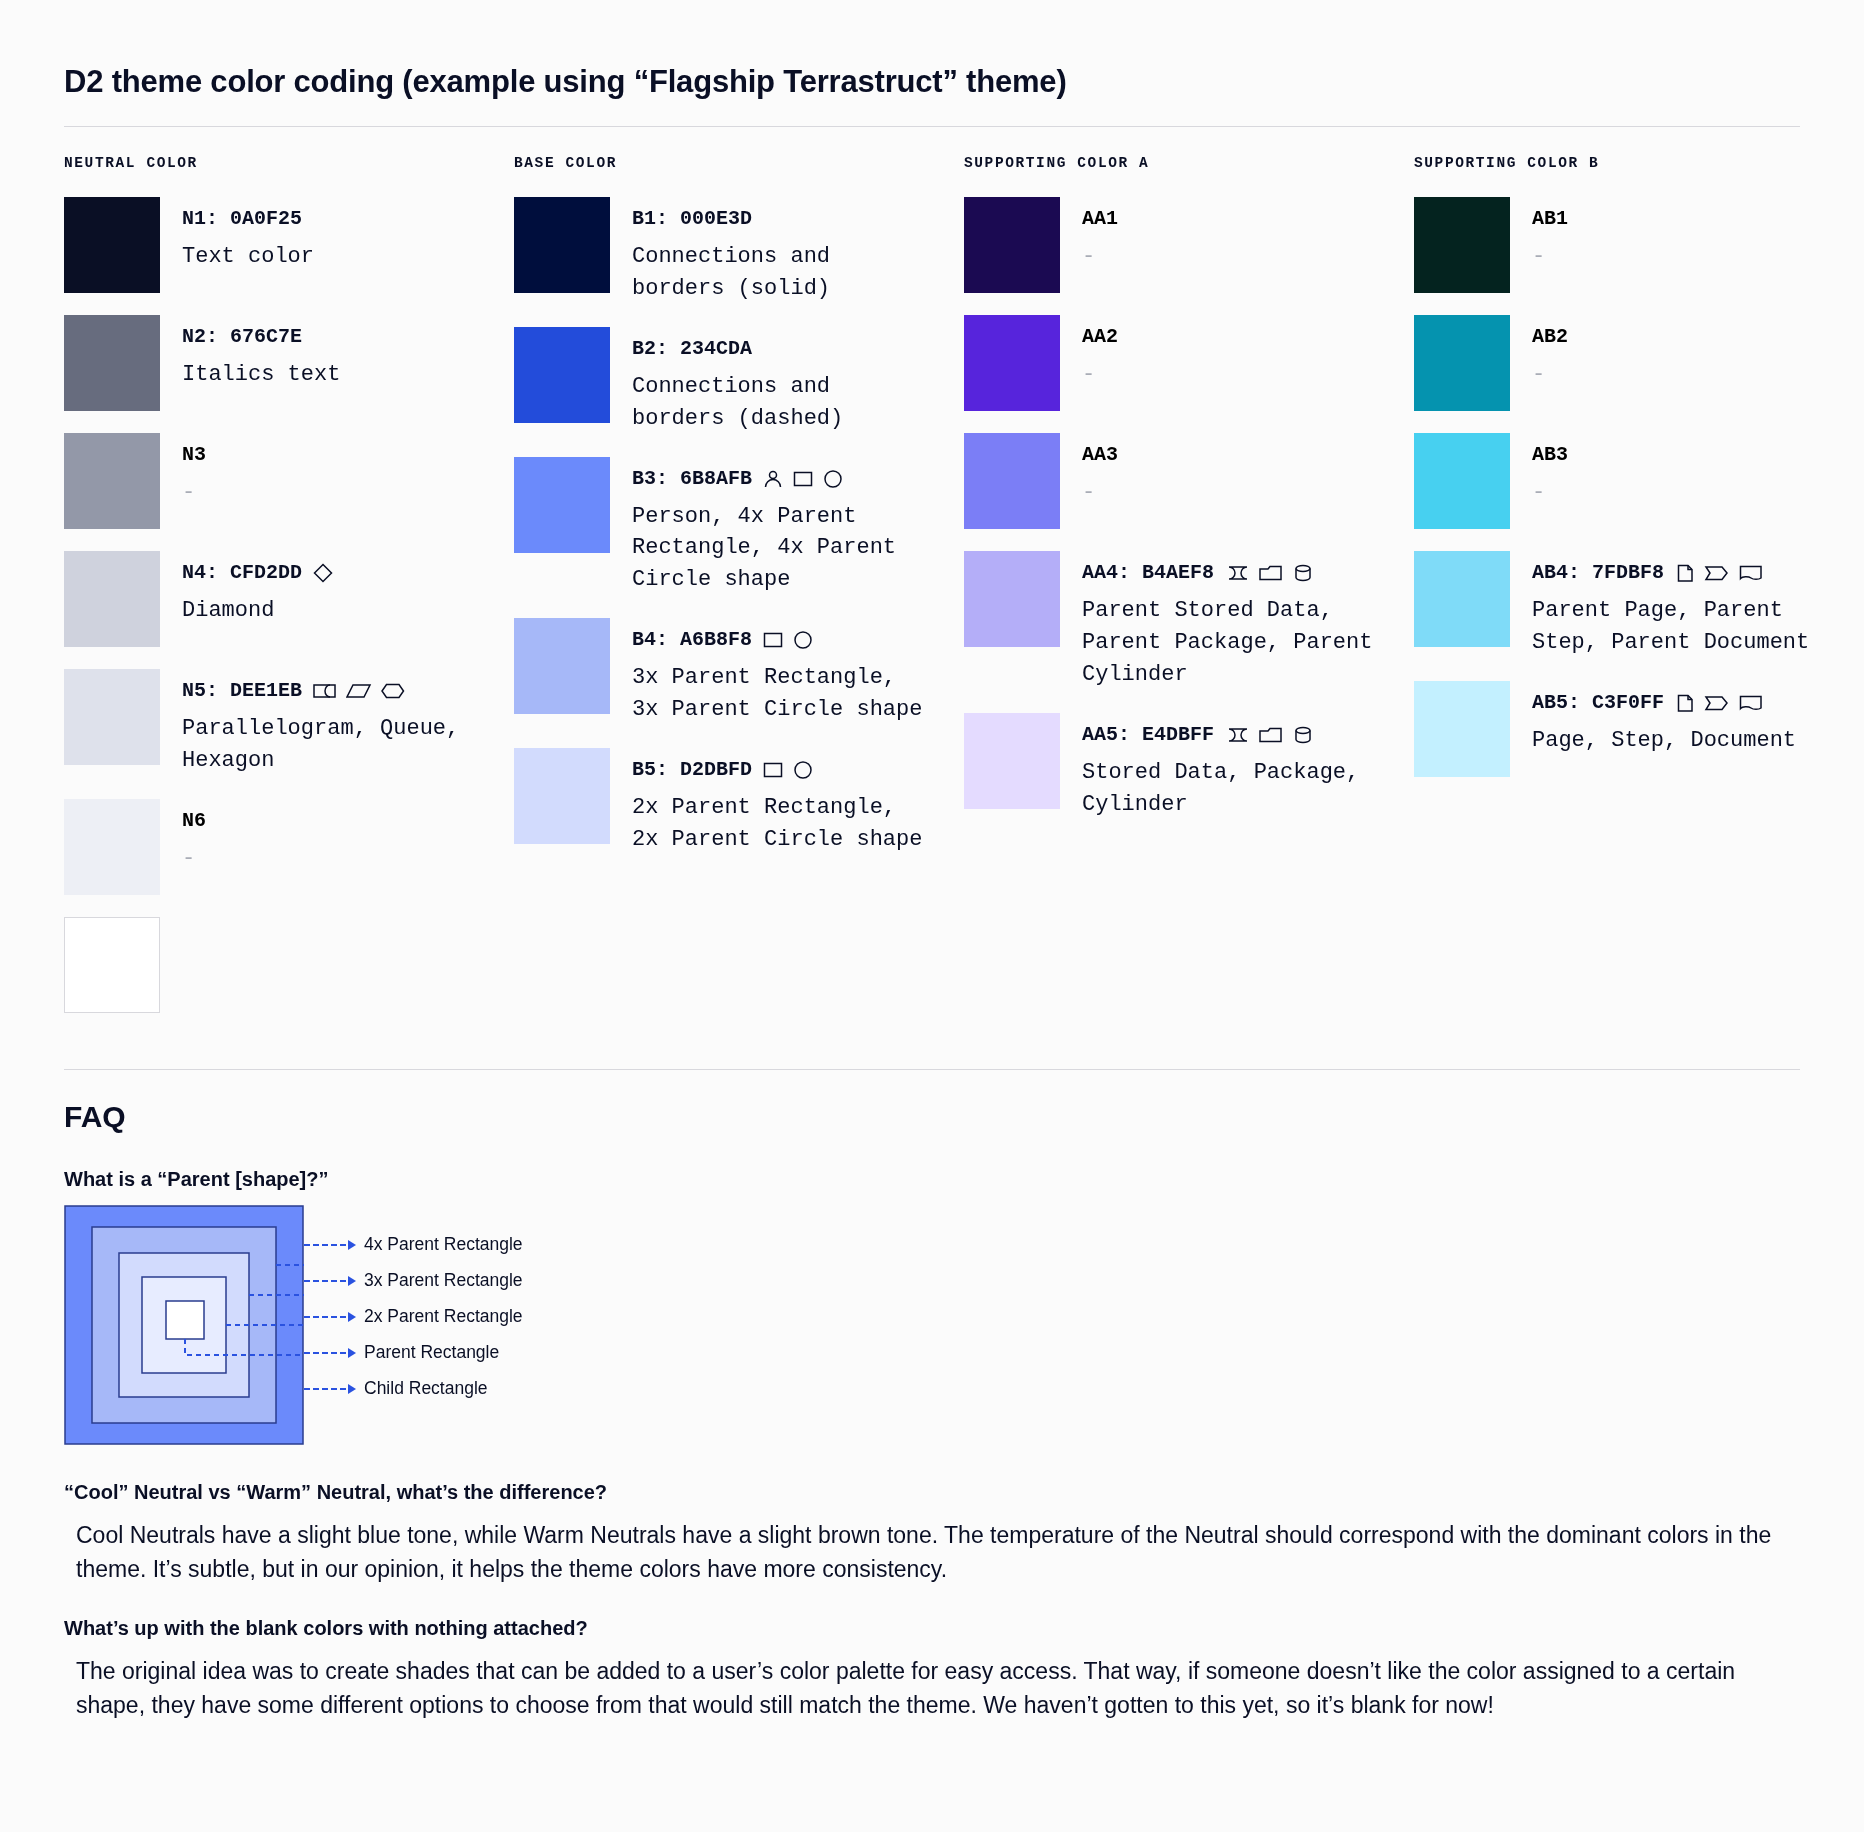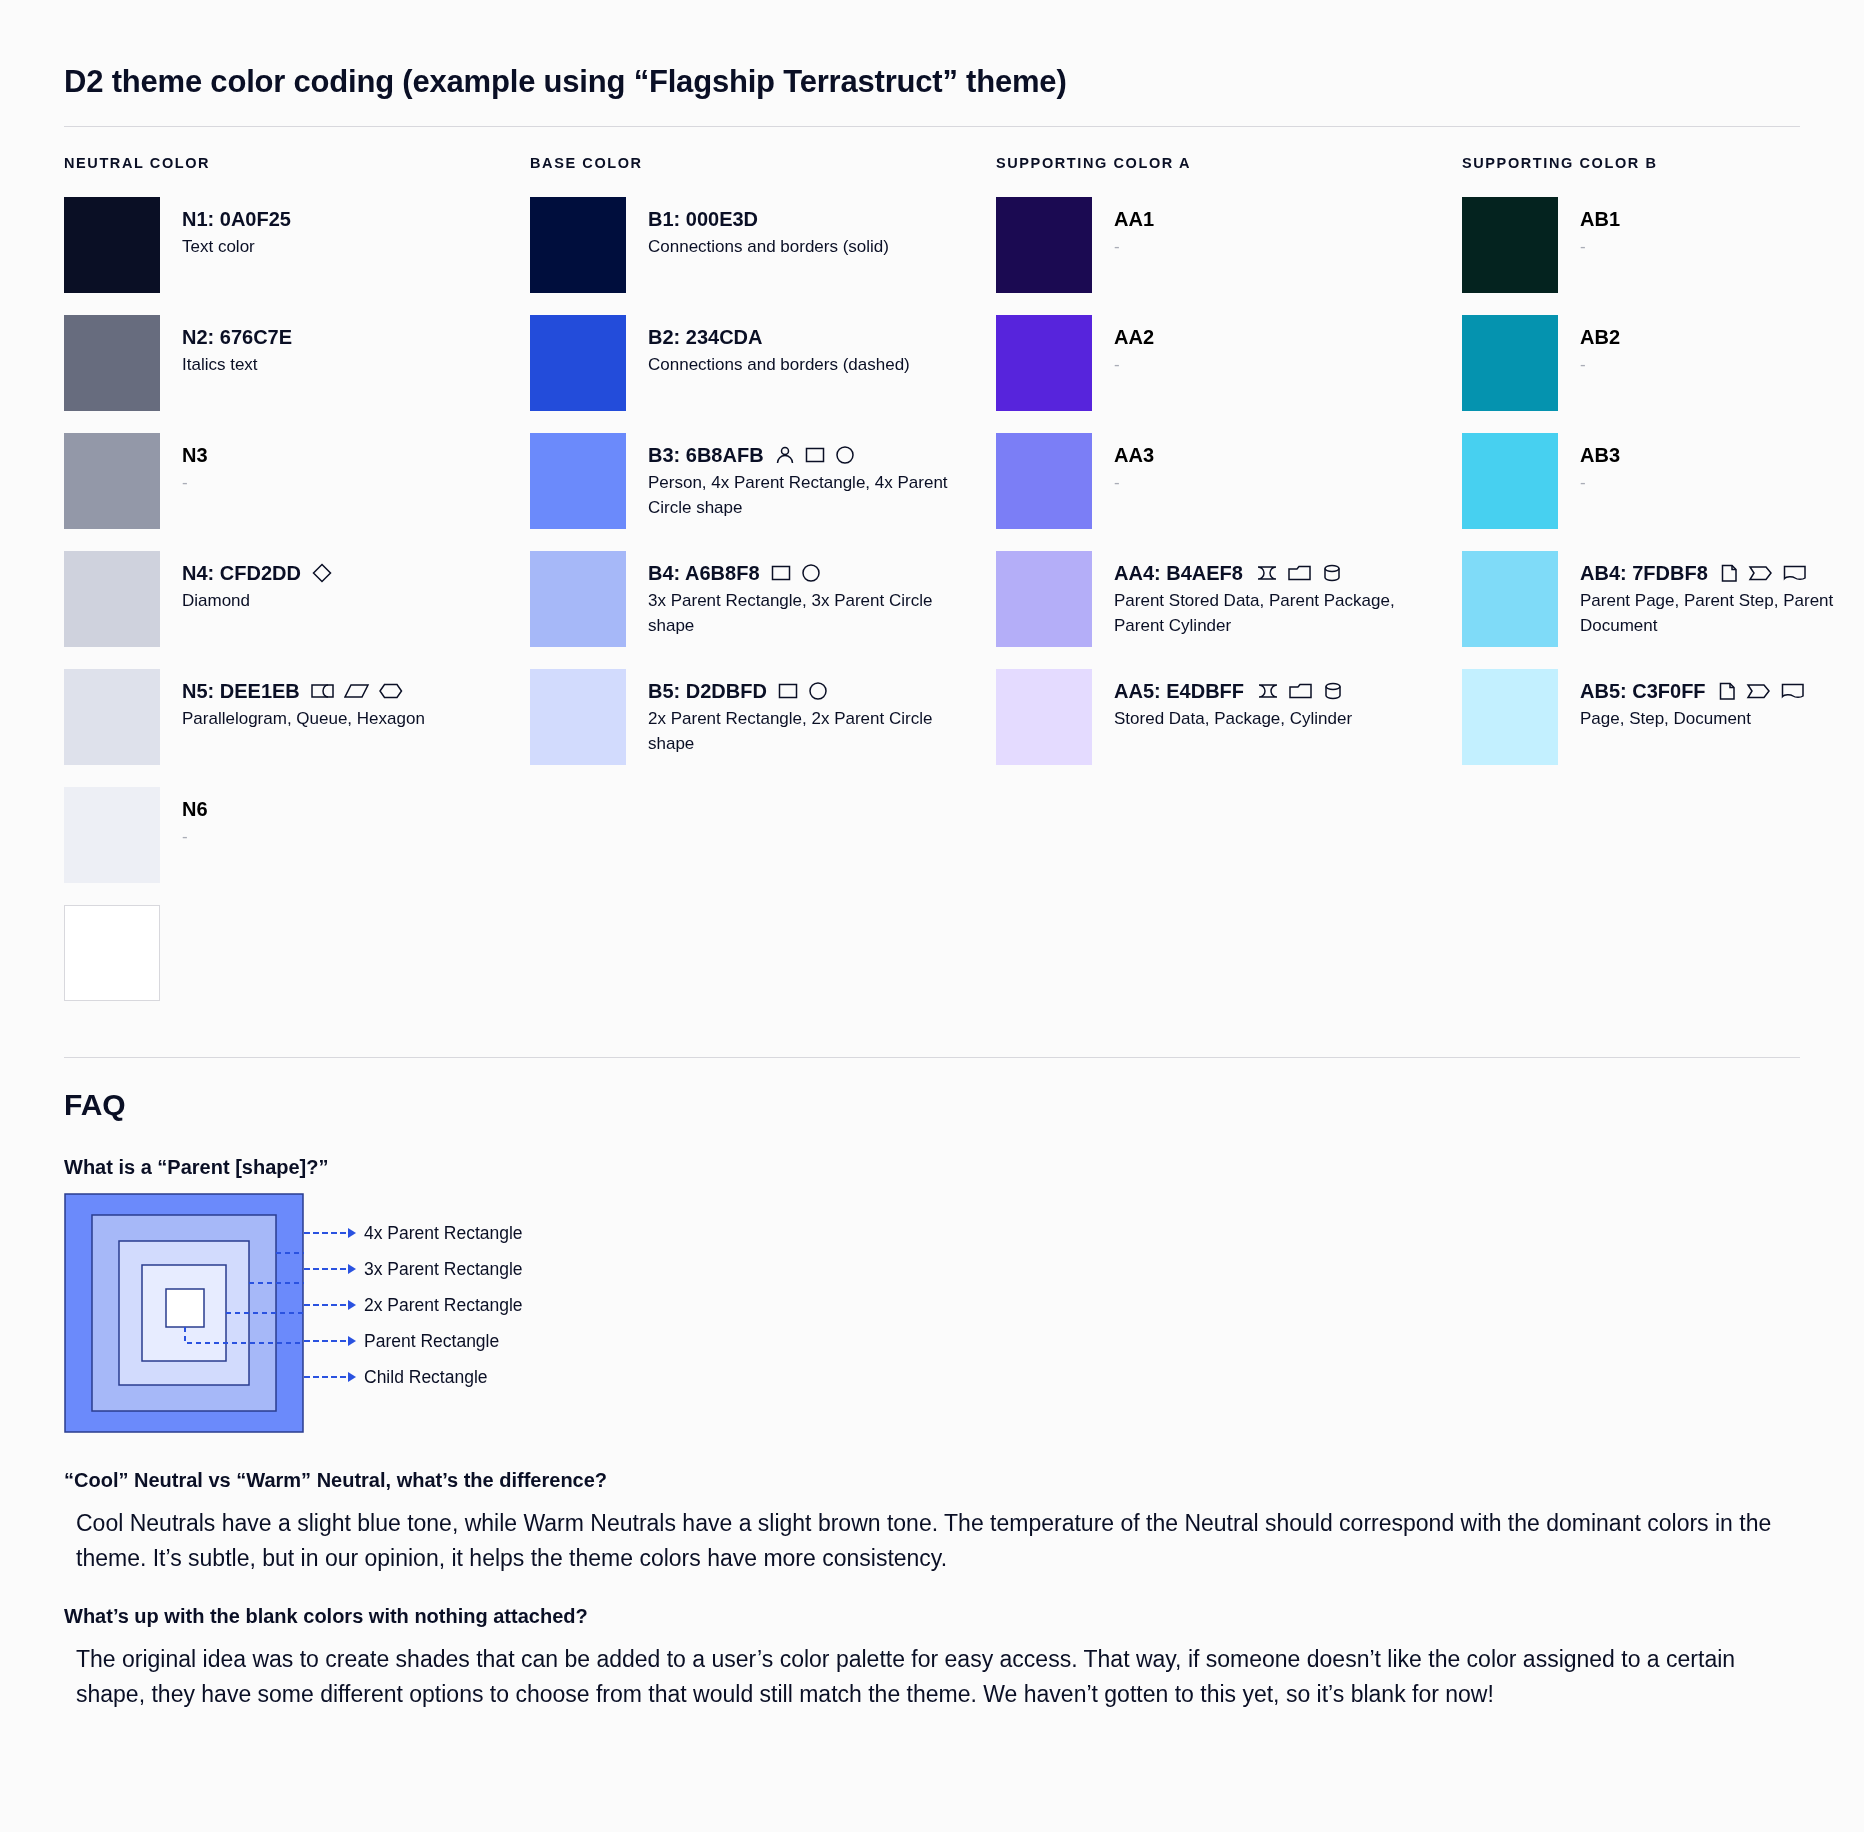--- a/index.html
+++ b/index.html
@@ -22,21 +22,22 @@
     margin: 8px 0 26px 0;
   }
   .rule {
     border: 0;
     border-top: 1px solid #d8d8dd;
     margin: 0 0 28px 0;
   }
   .columns {
     display: grid;
     grid-template-columns: 450px 450px 450px 430px;
-    column-gap: 16px;
+    column-gap: 0px;
+    font-family: Liberation Mono, monospace;
   }
   .col-head {
     font-size: 14.5px;
     font-weight: bold;
     letter-spacing: 1.6px;
     color: #0a0f25;
     margin-bottom: 26px;
   }
   .swatch-row {
     display: flex;
@@ -56,23 +57,23 @@
     font-size: 20px;
     font-weight: bold;
     line-height: 1.2;
     display: flex;
     align-items: center;
     gap: 10px;
     white-space: nowrap;
   }
   .sw-title.muted { color: #000000; font-weight: bold; text-align: right; }
   .sw-desc {
-    font-size: 17px;
+    font-size: 22px;
     line-height: 1.45;
-    margin-top: 4px;
+    margin-top: 10px;
     max-width: 300px;
     color: #0a0f25;
   }
   .sw-desc.muted { color: #a9acb6; }
   .icons { display: inline-flex; align-items: center; gap: 8px; }
   .icons svg { display: block; }
 
   .faq-rule {
     border: 0;
     border-top: 1px solid #d8d8dd;

